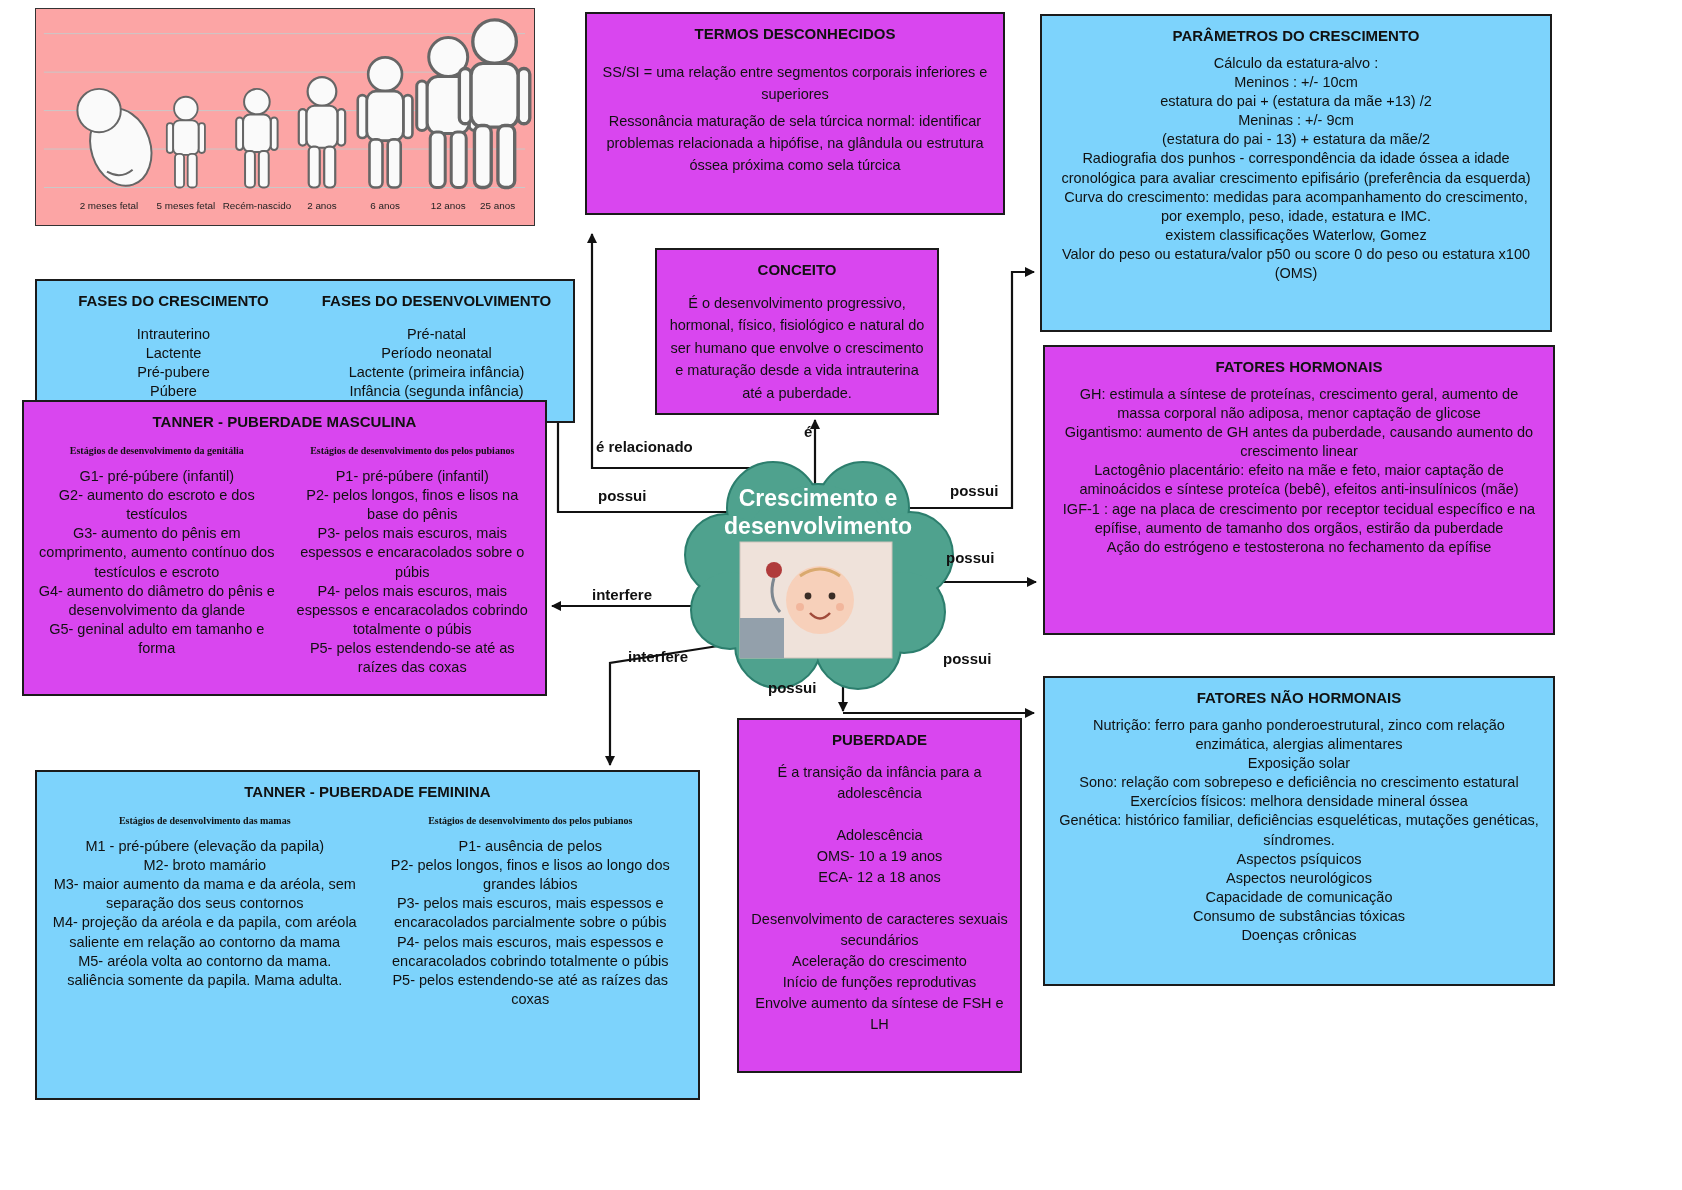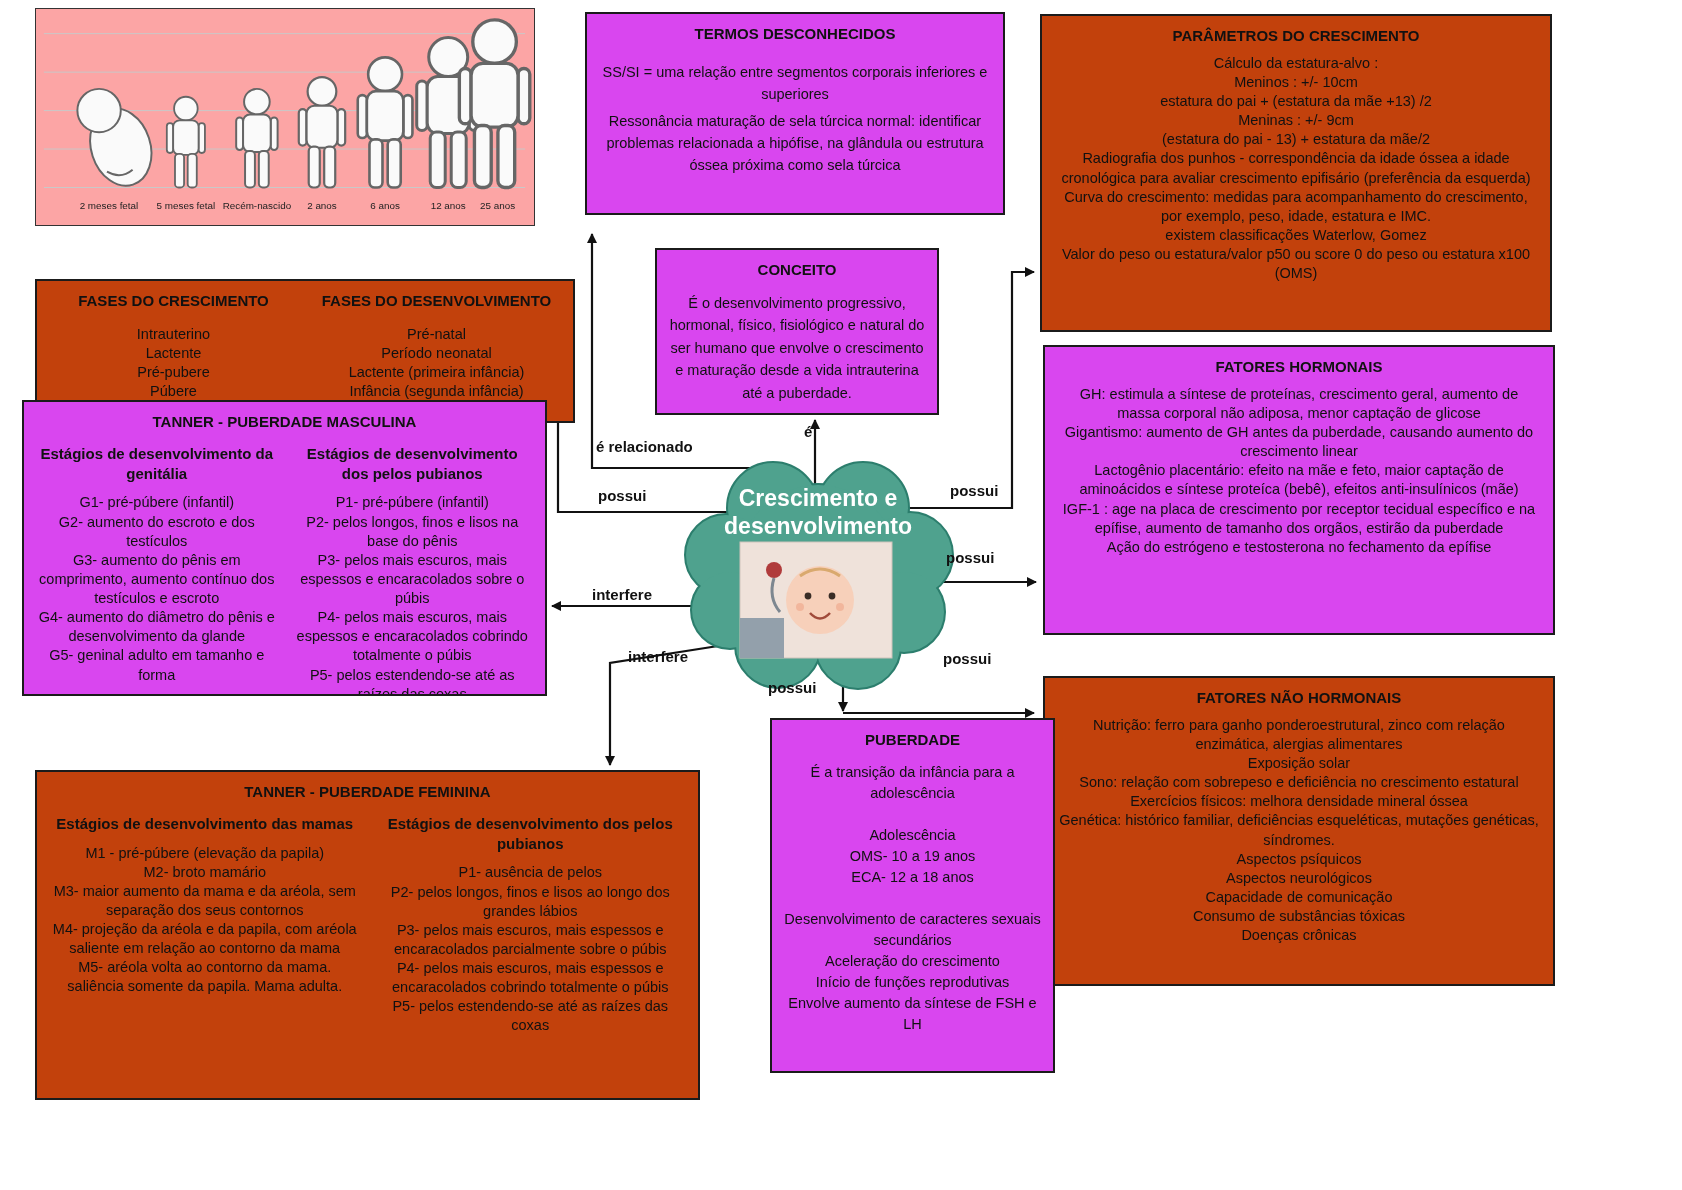--- a/index.html
+++ b/index.html
@@ -1,23 +1,23 @@
 <!DOCTYPE html>
 <html><head>
 <meta charset="utf-8">
 <style>
   html,body{margin:0;padding:0;background:#ffffff;}
   #canvas{position:relative;width:1682px;height:1190px;background:#fff;overflow:hidden;
           font-family:"Liberation Sans","DejaVu Sans",sans-serif;color:#111;}
   .box{position:absolute;box-sizing:border-box;border:2px solid #1b1b1b;padding:8px 12px;
        text-align:center;font-size:14.5px;line-height:1.32;z-index:2;overflow:hidden;}
   .blue{background:#d946ef;}
-  .pink{background:#c2410c;}
+  .pink{background:#7dd3fc;}
   .box-title{font-weight:700;font-size:15px;margin:2px 0 8px;}
-  .subtitle{font-weight:700;font-size:15px;margin:4px 0 10px;}
+  .subtitle{font-weight:700;font-size:10px;margin:4px 0 10px;font-family:Liberation Serif, serif;}
   .line{min-height:19px;}
   .line:empty{height:20px;}
   .cols{display:flex;gap:14px;align-items:flex-start;}
   .col{flex:1;}
   #termos .box-title{margin-bottom:18px;}
   #termos .line{line-height:1.5;margin-bottom:6px;}
   #conceito .box-title{margin-bottom:12px;}
   #conceito .body{line-height:1.55;}
   #puberdade .box-title{margin-bottom:12px;}
   #puberdade .line{line-height:1.45;min-height:21px;}
@@ -226,21 +226,21 @@
         <div class="line">P1-  ausência de pelos</div>
             <div class="line">P2-  pelos longos, finos e lisos ao longo dos grandes lábios</div>
             <div class="line">P3- pelos mais escuros, mais espessos e encaracolados parcialmente sobre o púbis</div>
             <div class="line">P4- pelos mais  escuros, mais espessos e encaracolados cobrindo totalmente o púbis</div>
             <div class="line">P5- pelos estendendo-se até as raízes das coxas</div>
           </div>
       </div>
     </div>
   </div>
 
-  <div class="box blue" id="puberdade" style="left:737px;top:718px;width:285px;height:355px;margin-left:33px;">
+  <div class="box blue" id="puberdade" style="left:737px;top:718px;width:285px;height:355px;">
     <div class="box-title">PUBERDADE</div>
     <div>
 
     <div class="line">É a transição da infância para a adolescência</div>
         <div class="line"></div>
         <div class="line">Adolescência</div>
         <div class="line">OMS- 10 a 19 anos</div>
         <div class="line">ECA- 12 a 18 anos</div>
         <div class="line"></div>
         <div class="line">Desenvolvimento de caracteres sexuais secundários</div>

